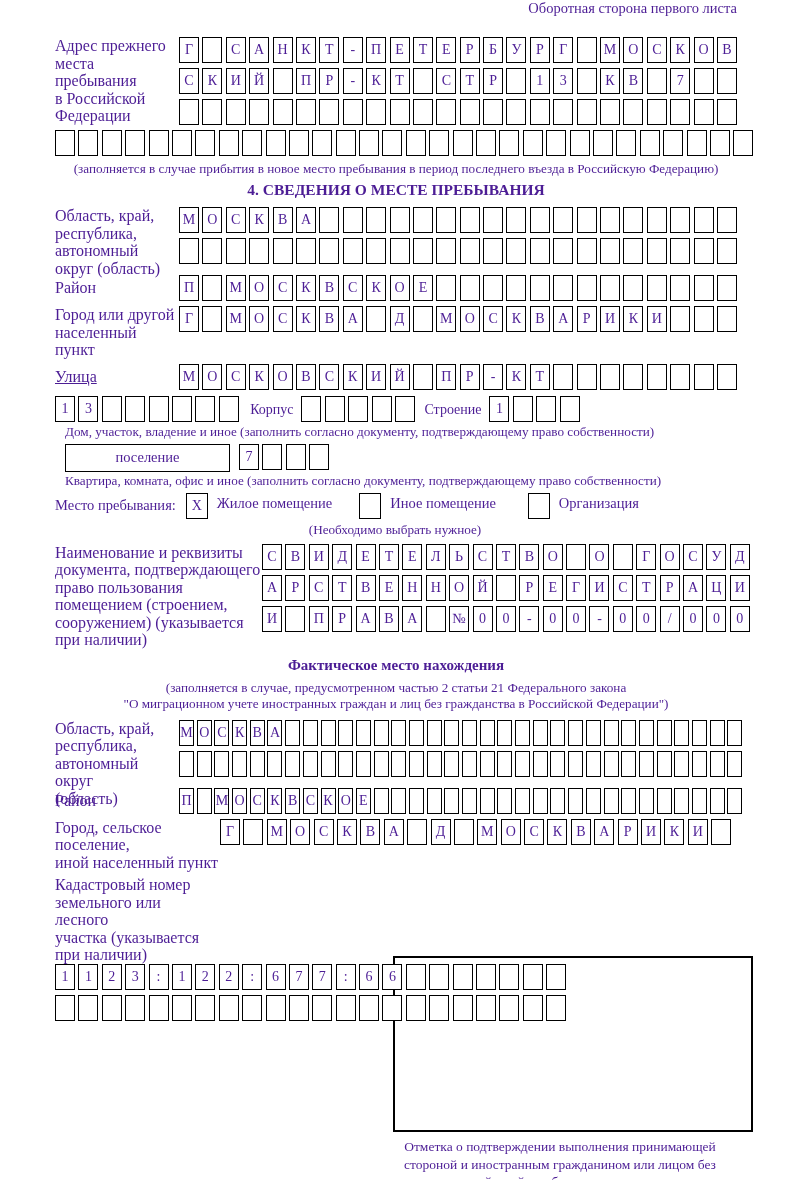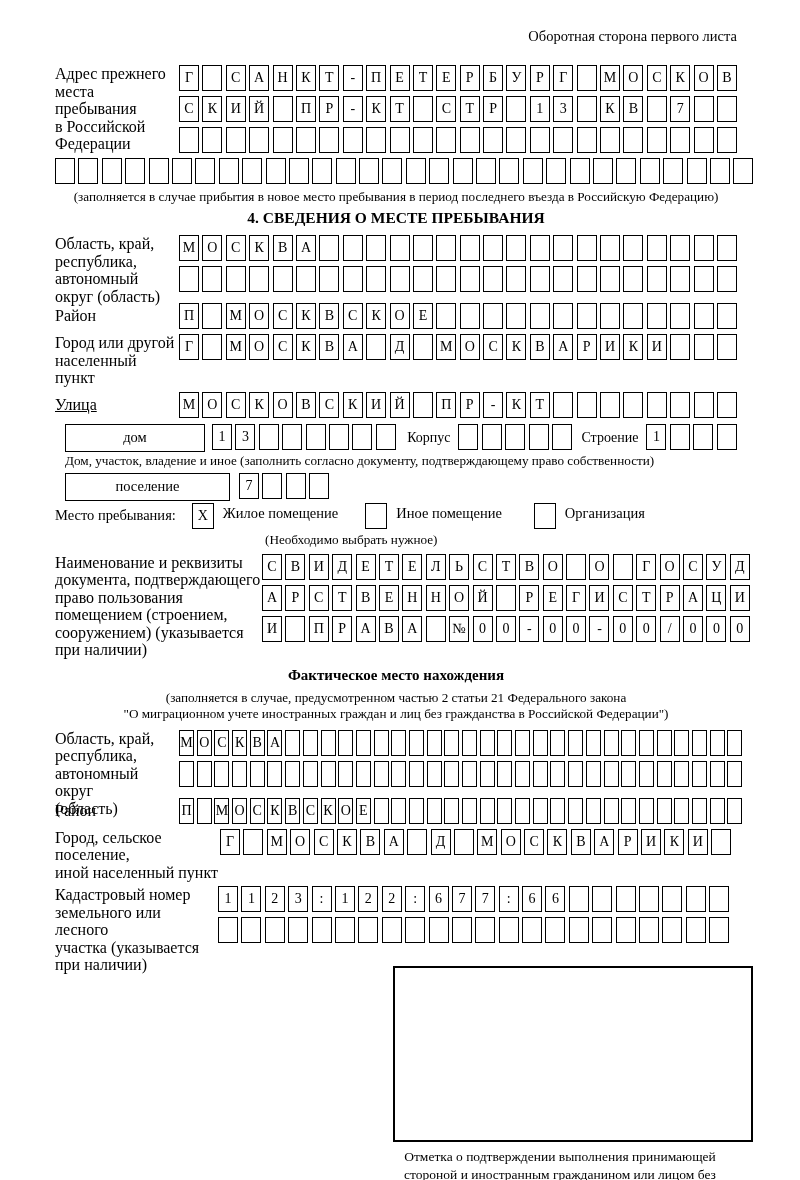--- a/index.html
+++ b/index.html
@@ -1,20 +1,20 @@
 <!DOCTYPE html>
 <html><head>
 <meta charset="utf-8">
 <style>
   html,body{margin:0;padding:0;background:#fff;}
   .page{
     width:792px;height:1180px;box-sizing:border-box;
-    background:#fff;color:#000000;
+    background:#fff;color:#4c1d95;
     font-family:"Liberation Serif","DejaVu Serif",serif;
-    padding:28px 55px 0 55px;position:relative;overflow:hidden;
+    padding:0 55px 0 55px;position:relative;overflow:hidden;
   }
   .top-note{text-align:right;font-size:14.5px;margin-bottom:20px;}
   .row{display:flex;align-items:flex-start;}
   .lbl{font-size:16px;line-height:17.5px;white-space:pre-line;flex:0 0 auto;}
   .w124{width:124px;}
   .w165{width:165px;}
   .w163{width:163px;}
   .w207{width:207px;}
   .cells{display:flex;flex-wrap:nowrap;flex:0 0 auto;}
   .cell{
@@ -36,25 +36,25 @@
     font-size:14.5px;flex:0 0 auto;background:#fff;
   }
   .housebox{width:140px;margin:0 7px 0 10px;}
   .aptbox{width:165px;margin:0 9px 0 10px;}
   .inline-lbl{font-size:14px;line-height:27px;flex:0 0 auto;}
   .chk{
     flex:0 0 auto;width:22px;height:26px;box-sizing:border-box;
     border:1.6px solid #000;text-align:center;font-size:14px;line-height:23px;background:#fff;
   }
   .stay-row{display:flex;align-items:center;margin-top:2px;}
-  .stay-lbl{font-size:14.5px;margin-right:16px;}
+  .stay-lbl{font-size:14.5px;margin-right:10px;}
   .opt-lbl{font-size:14.5px;margin:0 0 4px 9px;}
   .gap25{margin-left:27px;}
   .gap30{margin-left:32px;}
-  .stay-note{margin:3px 0 6px 210px;width:260px;font-size:13.2px;}
+  .stay-note{margin:3px 0 6px 210px;width:260px;text-align:center;font-size:13.2px;}
   .stamp-box{
     box-sizing:border-box;border:2px solid #000;width:360px;height:176px;
     margin:8px 0 0 338px;background:#fff;
   }
   .stamp-caption{
     margin:6px 0 0 280px;width:450px;text-align:center;
     font-size:13.5px;line-height:17.5px;white-space:pre-line;
   }
   .mt6{margin-top:6px;}
 </style>
@@ -333,21 +333,20 @@
         <span class="cell"></span>
         <span class="cell"></span>
         <span class="cell"></span>
         <span class="cell"></span>
         <span class="cell"></span>
         <span class="cell"></span>
       </div>
   </div>
 
   <div class="row mt6">
-    <div class="bigbox housebox">дом</div>
     <div class="cells">
         <span class="cell">1</span>
         <span class="cell">3</span>
         <span class="cell"></span>
         <span class="cell"></span>
         <span class="cell"></span>
         <span class="cell"></span>
         <span class="cell"></span>
         <span class="cell"></span>
       </div>
@@ -371,20 +370,21 @@
 
   <div class="row">
     <div class="bigbox aptbox">поселение</div>
     <div class="cells">
         <span class="cell">7</span>
         <span class="cell"></span>
         <span class="cell"></span>
         <span class="cell"></span>
       </div>
   </div>
+  <div class="left-note">Квартира, комната, офис и иное (заполнить согласно документу, подтверждающему право собственности)</div>
 
   <div class="stay-row">
     <div class="stay-lbl">Место пребывания:</div>
     <div class="chk">X</div>
     <div class="opt-lbl">Жилое помещение</div>
     <div class="chk gap25"></div>
     <div class="opt-lbl">Иное помещение</div>
     <div class="chk gap30"></div>
     <div class="opt-lbl">Организация</div>
   </div>
@@ -611,21 +611,21 @@
         <span class="cell">В</span>
         <span class="cell">А</span>
         <span class="cell">Р</span>
         <span class="cell">И</span>
         <span class="cell">К</span>
         <span class="cell">И</span>
         <span class="cell"></span>
       </div>
   </div>
 
-  <div class="row" style="height:72px;">
+  <div class="row" style="height:72px;flex-direction:column;">
     <div class="lbl w163">Кадастровый номер
 земельного или лесного
 участка (указывается
 при наличии)</div>
     <div class="stack">
       <div class="cells crow">
           <span class="cell">1</span>
           <span class="cell">1</span>
           <span class="cell">2</span>
           <span class="cell">3</span>

